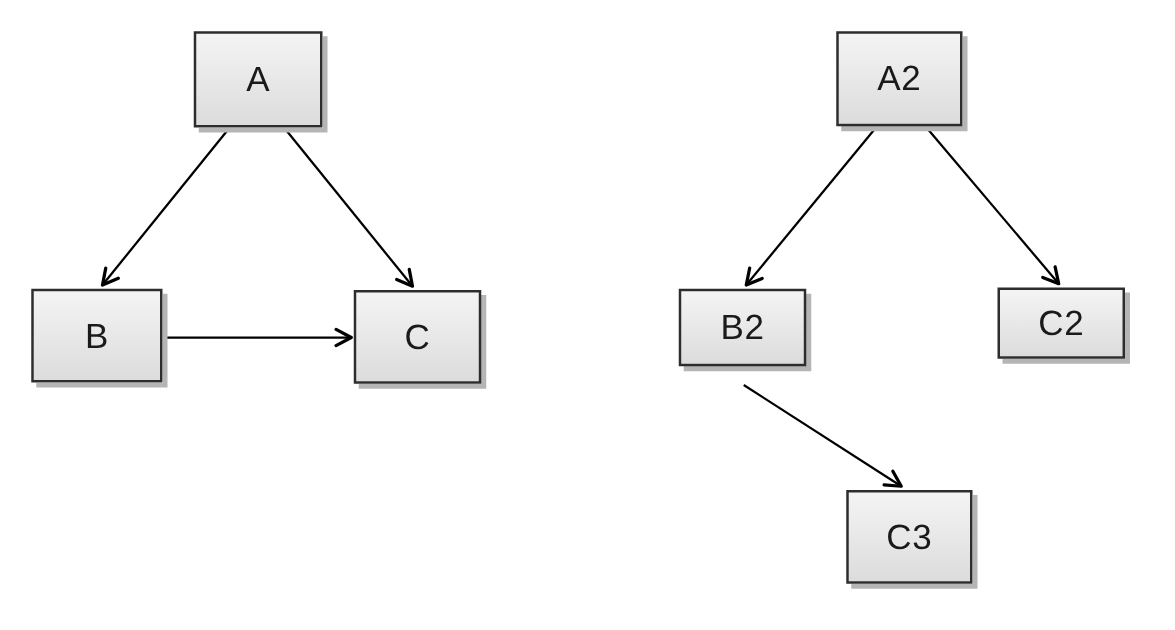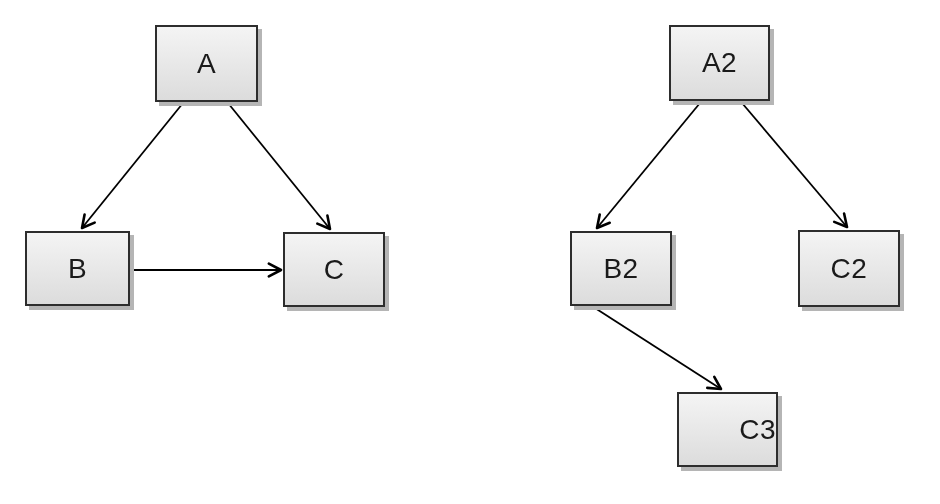--- a/index.html
+++ b/index.html
@@ -77,24 +77,24 @@
     </div>
     <div class="node" style="left:283px; top:232px; width:102px; height:75px;">
       <span class="node-label">C</span>
     </div>
   </div>
 
   <div>
     <div class="node" style="left:669px; top:25px; width:101px; height:76px;justify-content:center;">
       <span class="node-label">A2</span>
     </div>
-    <div class="node" style="left:570px; top:231px; width:102px; height:75px;">
+    <div class="node" style="left:543px; top:231px; width:102px; height:62px;">
       <span class="node-label">B2</span>
     </div>
-    <div class="node" style="left:798px; top:230px; width:102px; height:77px;text-align:right;">
+    <div class="node" style="left:798px; top:230px; width:102px; height:57px;text-align:right;">
       <span class="node-label">C2</span>
     </div>
-    <div class="node" style="left:677px; top:392px; width:101px; height:75px;justify-content:flex-end;">
+    <div class="node" style="left:677px; top:392px; width:101px; height:75px;">
       <span class="node-label">C3</span>
     </div>
   </div>
 
 </div>
 
 </body></html>

